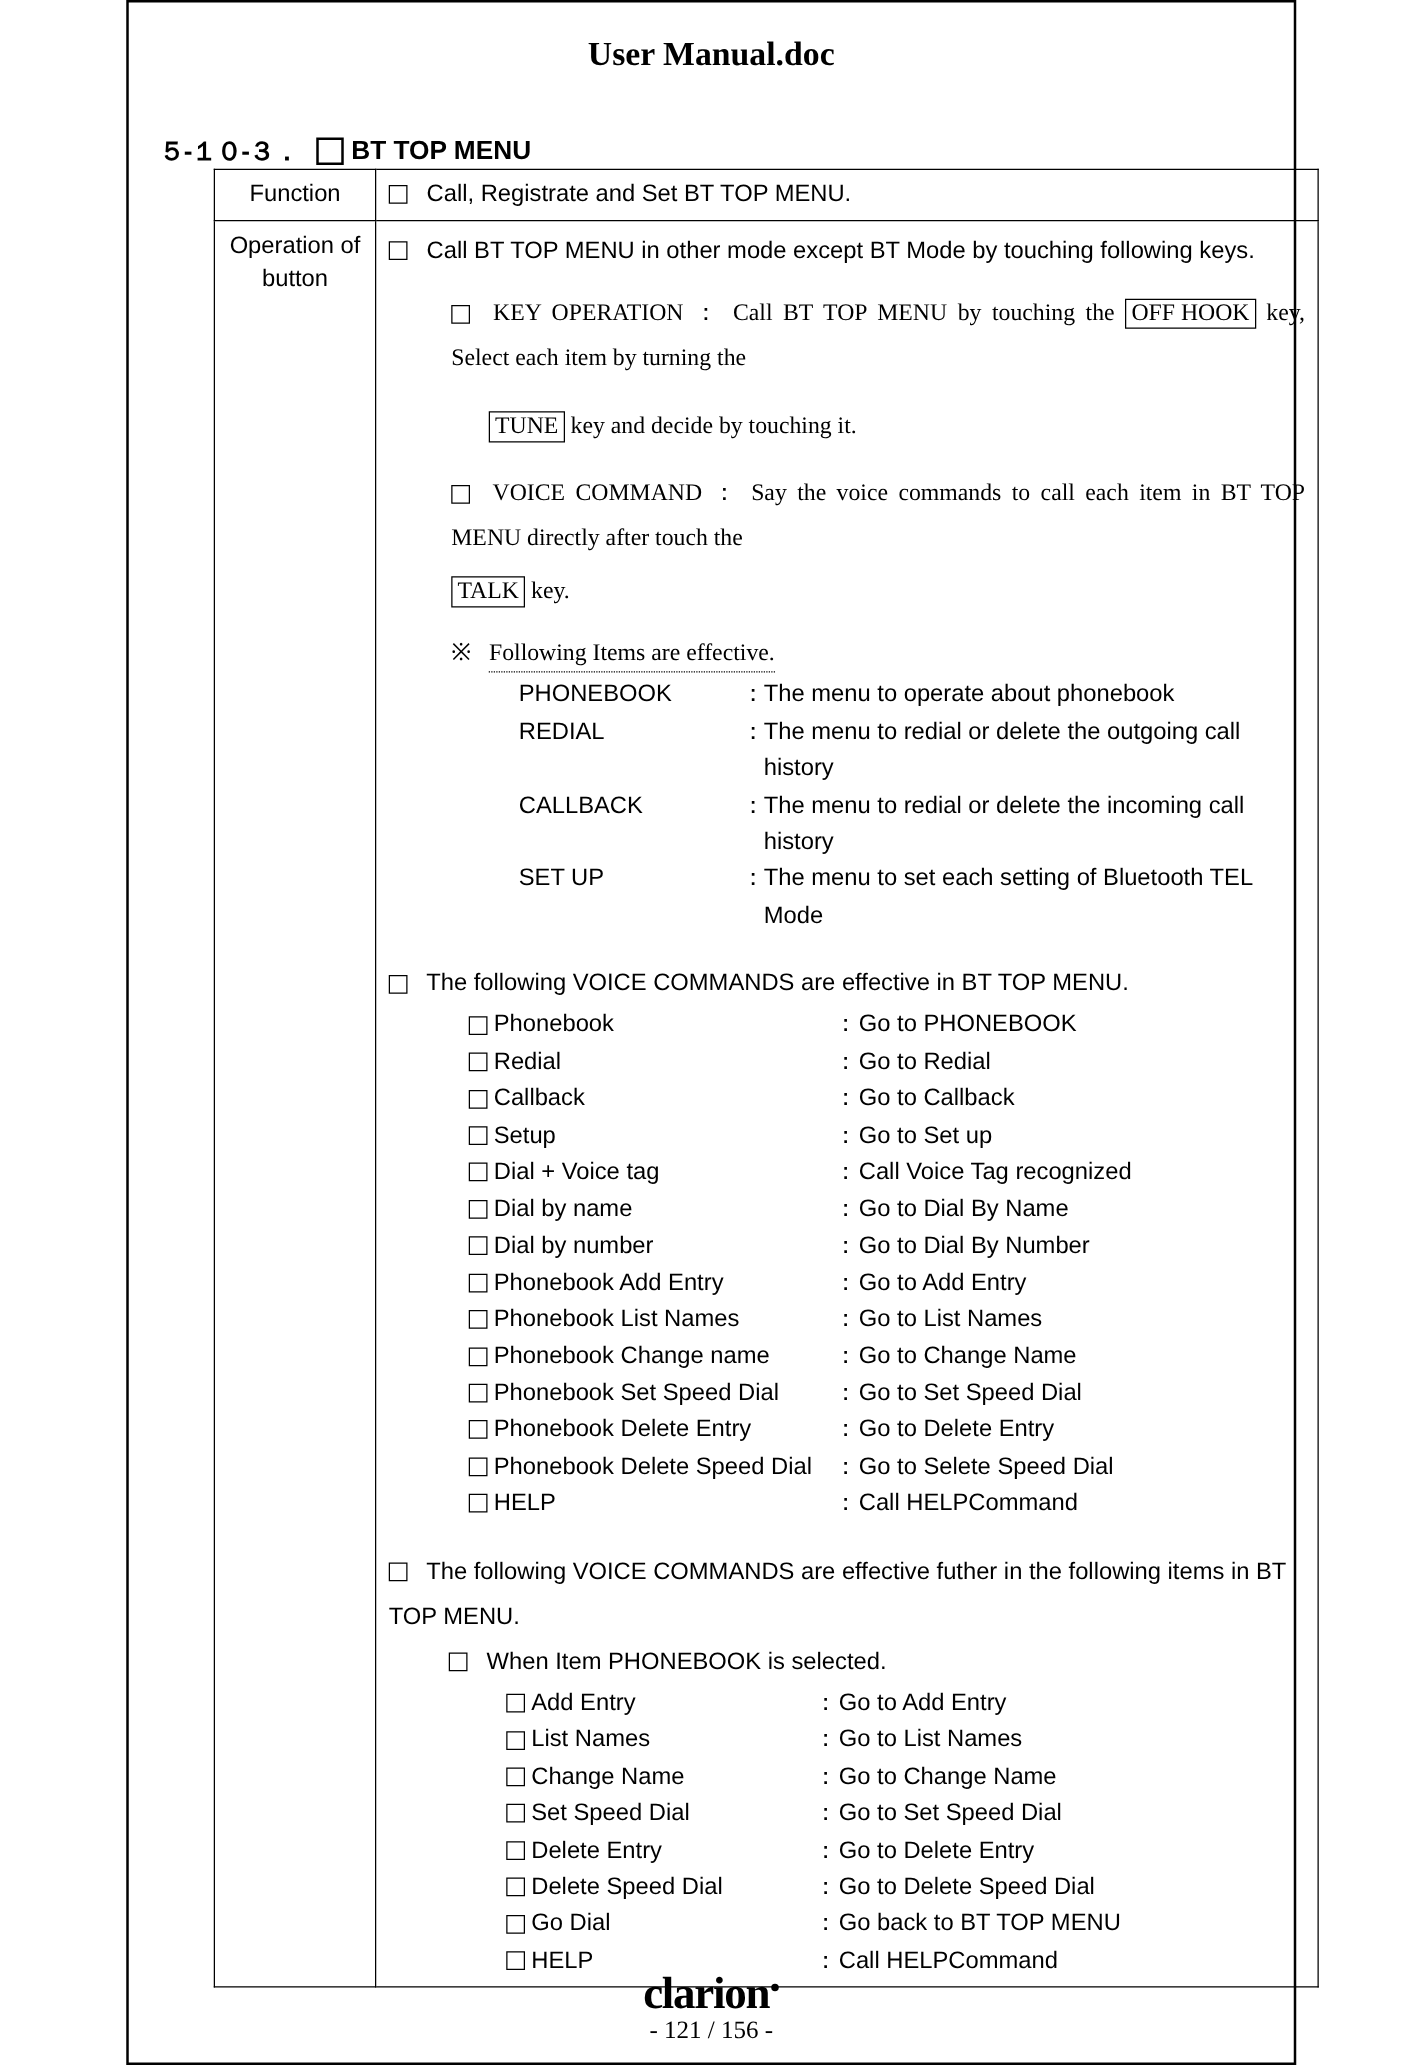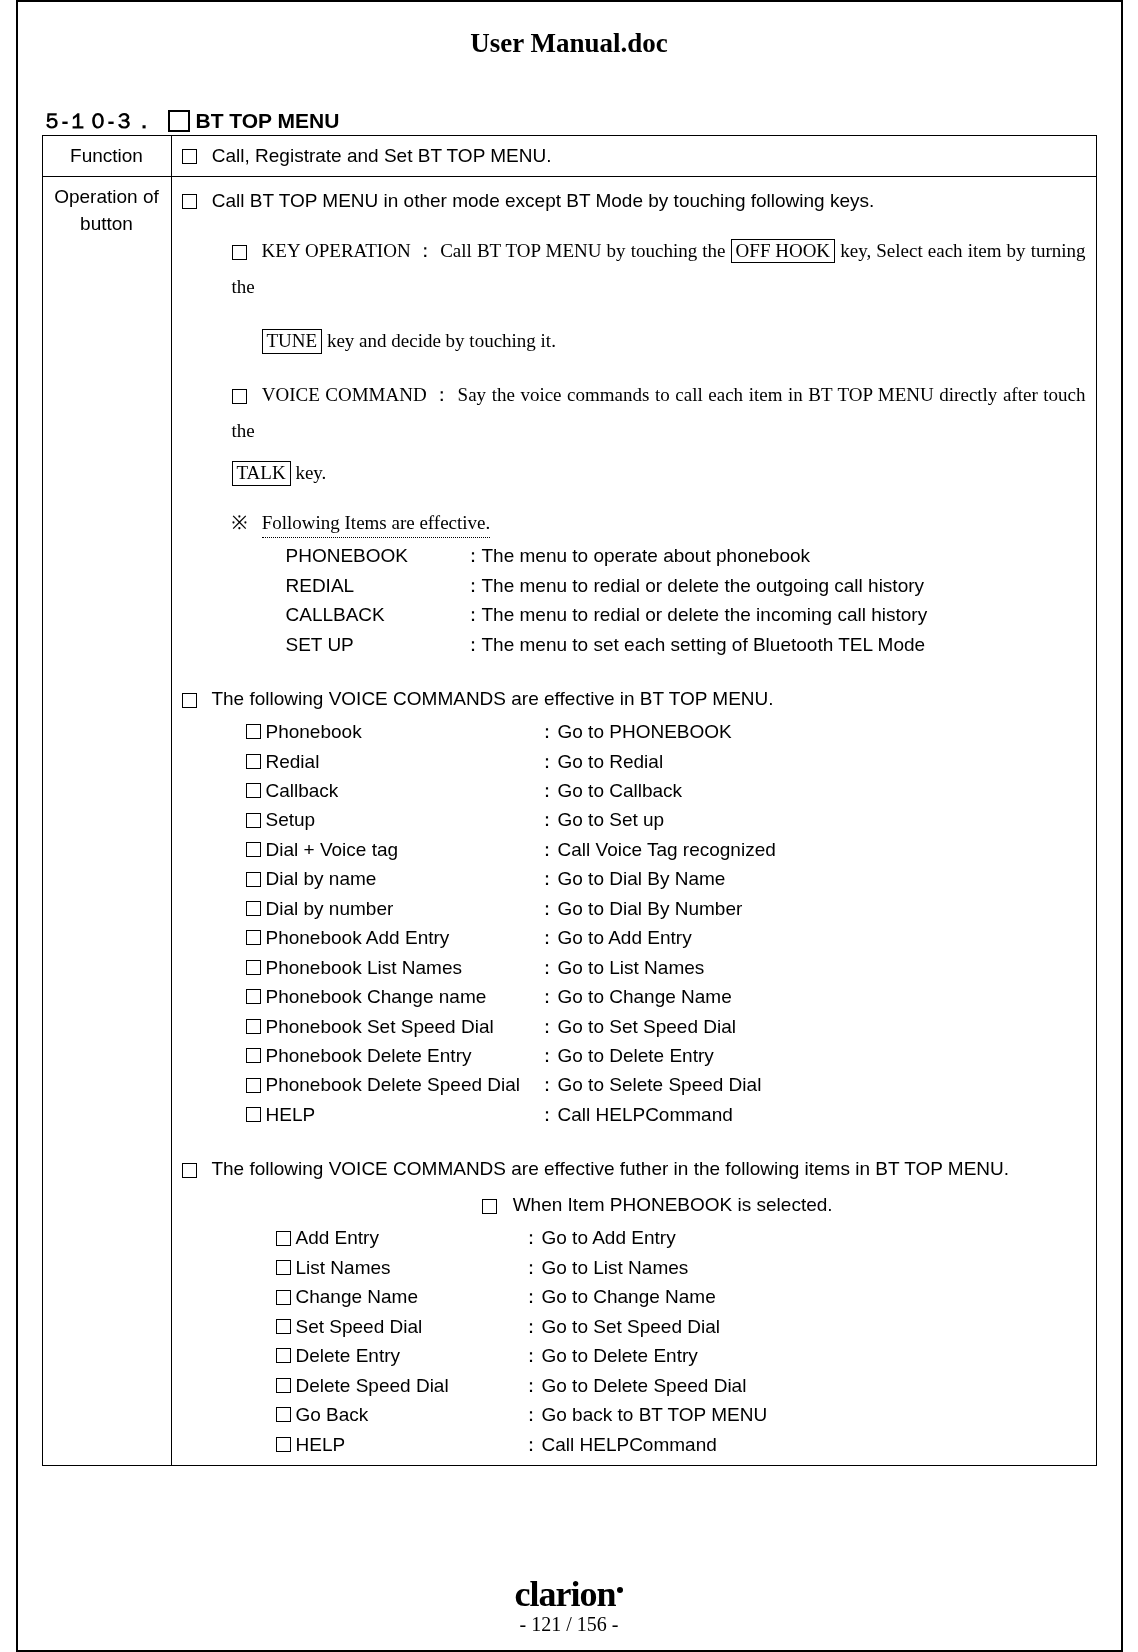--- a/index.html
+++ b/index.html
@@ -1,22 +1,22 @@
 <!DOCTYPE html>
 <html><head>
 <meta charset="utf-8">
 <style>
 html,body{margin:0;padding:0;background:#fff;font-family:Arial,"Helvetica Neue",Helvetica,sans-serif;color:#000;}
-.page{box-sizing:border-box;width:1107px;height:1652px;border:2px solid #000;margin:0 auto;position:relative;padding:18px 24px 0 24px;}
+.page{box-sizing:border-box;width:936px;height:1652px;border:2px solid #000;margin:0 auto;position:relative;padding:18px 24px 0 24px;}
 .doc-title{font-family:"Times New Roman",Times,serif;font-weight:bold;font-size:27px;text-align:center;margin-top:8px;}
 .section-head{font-size:21px;font-weight:bold;margin-top:48px;display:flex;align-items:center;}
 .section-num{letter-spacing:-1px;}
 .num-box{display:inline-block;width:18px;height:18px;border:2px solid #000;margin:0 6px 0 14px;vertical-align:middle;}
 .page-count{text-align:right;font-size:20px;margin-top:28px;padding-right:8px;}
-table.spec{border-collapse:collapse;width:100%;table-layout:fixed;}
+table.spec{border-collapse:collapse;width:100%;table-layout:fixed;margin-left:44px;}
 table.spec td{border:1.5px solid #000;padding:6px 10px;vertical-align:top;font-size:19px;line-height:1.45;}
 td.label{width:108px;text-align:center;vertical-align:middle;font-size:19px;}
 .row1{height:30px;}
 .chk{display:inline-block;width:13px;height:13px;border:1.6px solid #000;margin-right:10px;vertical-align:middle;}
 .chk2{margin-left:34px;}
 .key-box{display:inline-block;border:1.4px solid #000;padding:0 4px;line-height:1.2;}
 .wave-underline{border-bottom:1px dotted #000;display:inline-block;line-height:1.3;padding-bottom:1px;}
 .items-grid{margin-left:104px;}
 .items-grid .ir{display:grid;grid-template-columns:178px 18px auto;column-gap:0;font-size:19px;line-height:1.55;}
 .vc-grid{margin-left:64px;}
@@ -202,21 +202,21 @@
                 <span>HELP</span>
                 <span>：</span>
                 <span>Call HELPCommand</span>
               </div>
         </div>
 
         <div class="sub-line" style="margin-left:0;margin-top:22px;">
           <span class="chk"></span>
           <span>The following VOICE COMMANDS are effective futher in the following items in BT TOP MENU.</span>
         </div>
-        <div class="sub-line chk2" style="margin-left:48px;text-align:center;">
+        <div class="sub-line chk2" style="margin-left:48px;">
           <span class="chk"></span>
           <span>When Item PHONEBOOK is selected.</span>
         </div>
 
         <div class="pb-grid">
           <div class="vr">
                 <span class="chk"></span>
                 <span>Add Entry</span>
                 <span>：</span>
                 <span>Go to Add Entry</span>
@@ -246,21 +246,21 @@
                 <span>Go to Delete Entry</span>
               </div>
           <div class="vr">
                 <span class="chk"></span>
                 <span>Delete Speed Dial</span>
                 <span>：</span>
                 <span>Go to Delete Speed Dial</span>
               </div>
           <div class="vr">
                 <span class="chk"></span>
-                <span>Go Back</span>
+                <span>Go Dial</span>
                 <span>：</span>
                 <span>Go back to BT TOP MENU</span>
               </div>
           <div class="vr">
                 <span class="chk"></span>
                 <span>HELP</span>
                 <span>：</span>
                 <span>Call HELPCommand</span>
               </div>
         </div>

